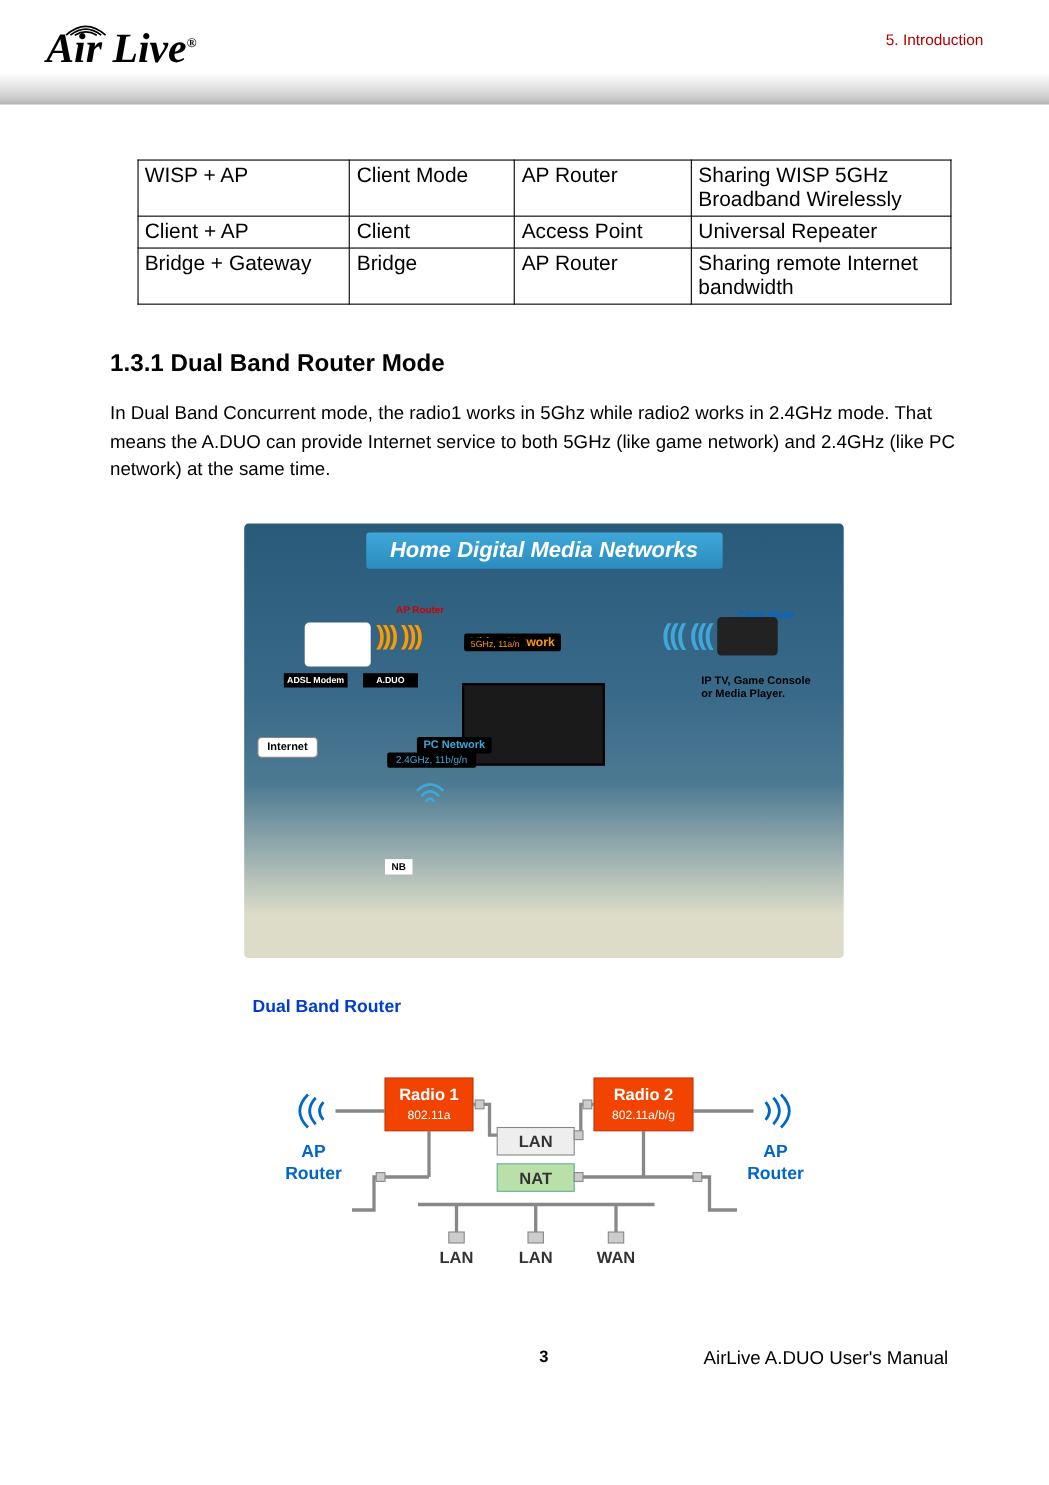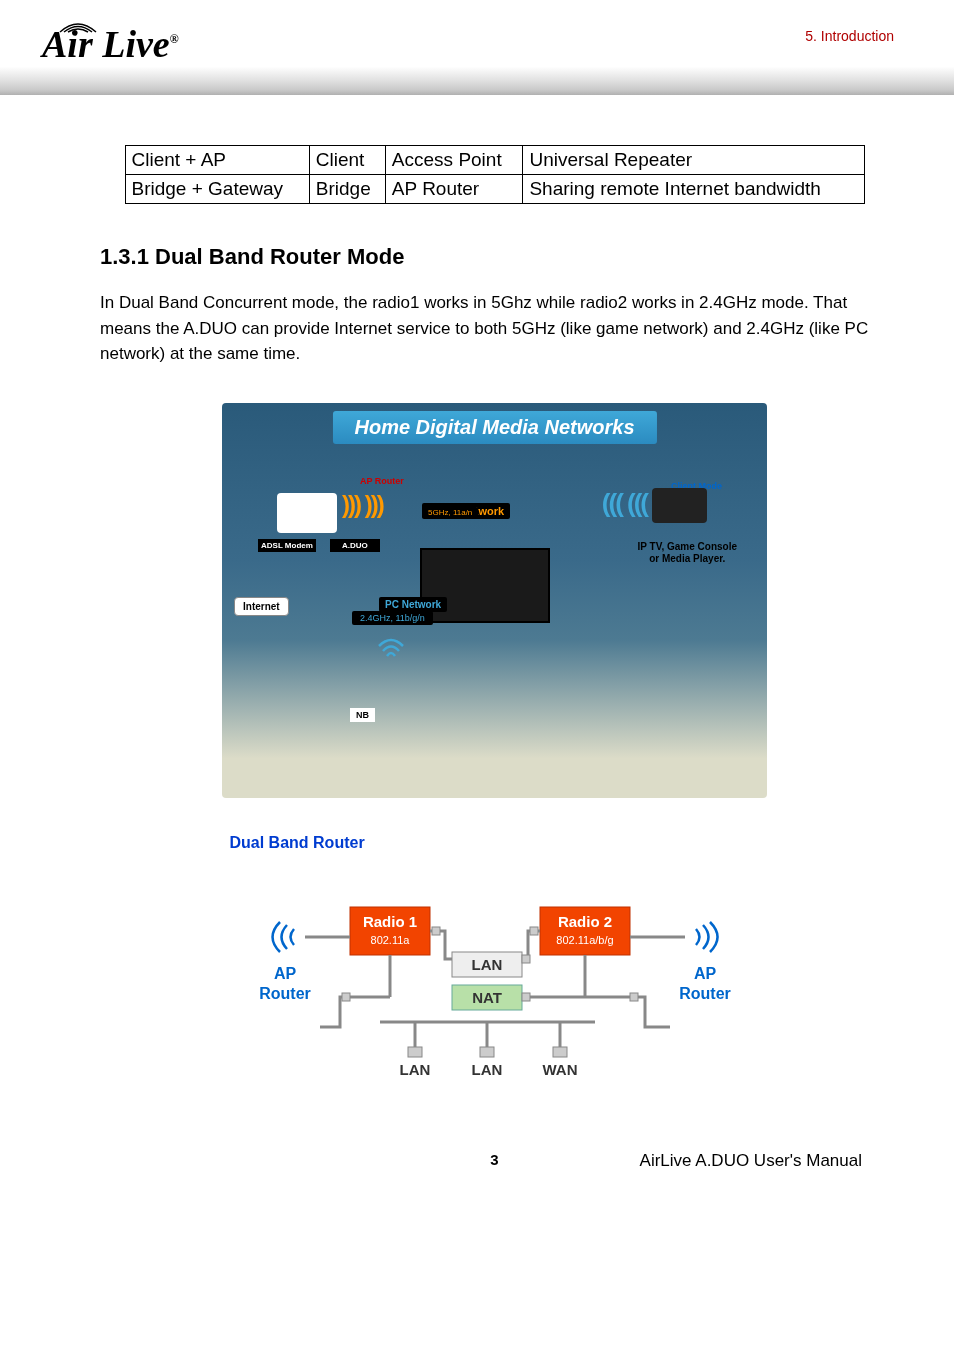--- a/index.html
+++ b/index.html
@@ -64,21 +64,21 @@
       font-size: 22px;
       font-weight: bold;
       margin-bottom: 20px;
     }
     .body-text {
       font-size: 17px;
       line-height: 1.5;
       margin-bottom: 30px;
     }
     .figure {
-      text-align: center;
+      text-align: left;
       margin: 36px auto;
     }
     .promo-figure {
       width: 545px;
       height: 395px;
       margin: 0 auto 15px auto;
       position: relative;
       background: linear-gradient(to bottom, #2a5a7a 0%, #3a6a8a 40%, #4d7a92 60%, #dcdcc8 90%, #dcdcc8 100%);
       border-radius: 4px;
       overflow: hidden;
@@ -300,20 +300,26 @@
   <div class="logo">
     <span>Air Live</span><sup style="font-size:12px;font-style:normal;">®</sup>
   </div>
   <div class="chapter-label">5.  Introduction</div>
 </div>
 
 <div class="content">
 
   <table class="mode-table">
     <tbody>
+        <tr>
+      <td class="col1">WISP + AP</td>
+      <td class="col2">Client Mode</td>
+      <td class="col3">AP Router</td>
+      <td class="col4">Sharing WISP 5GHz Broadband Wirelessly</td>
+    </tr>
     <tr>
       <td>Client + AP</td>
       <td>Client</td>
       <td>Access Point</td>
       <td>Universal Repeater</td>
     </tr>
     <tr>
       <td>Bridge + Gateway</td>
       <td>Bridge</td>
       <td>AP Router</td>

